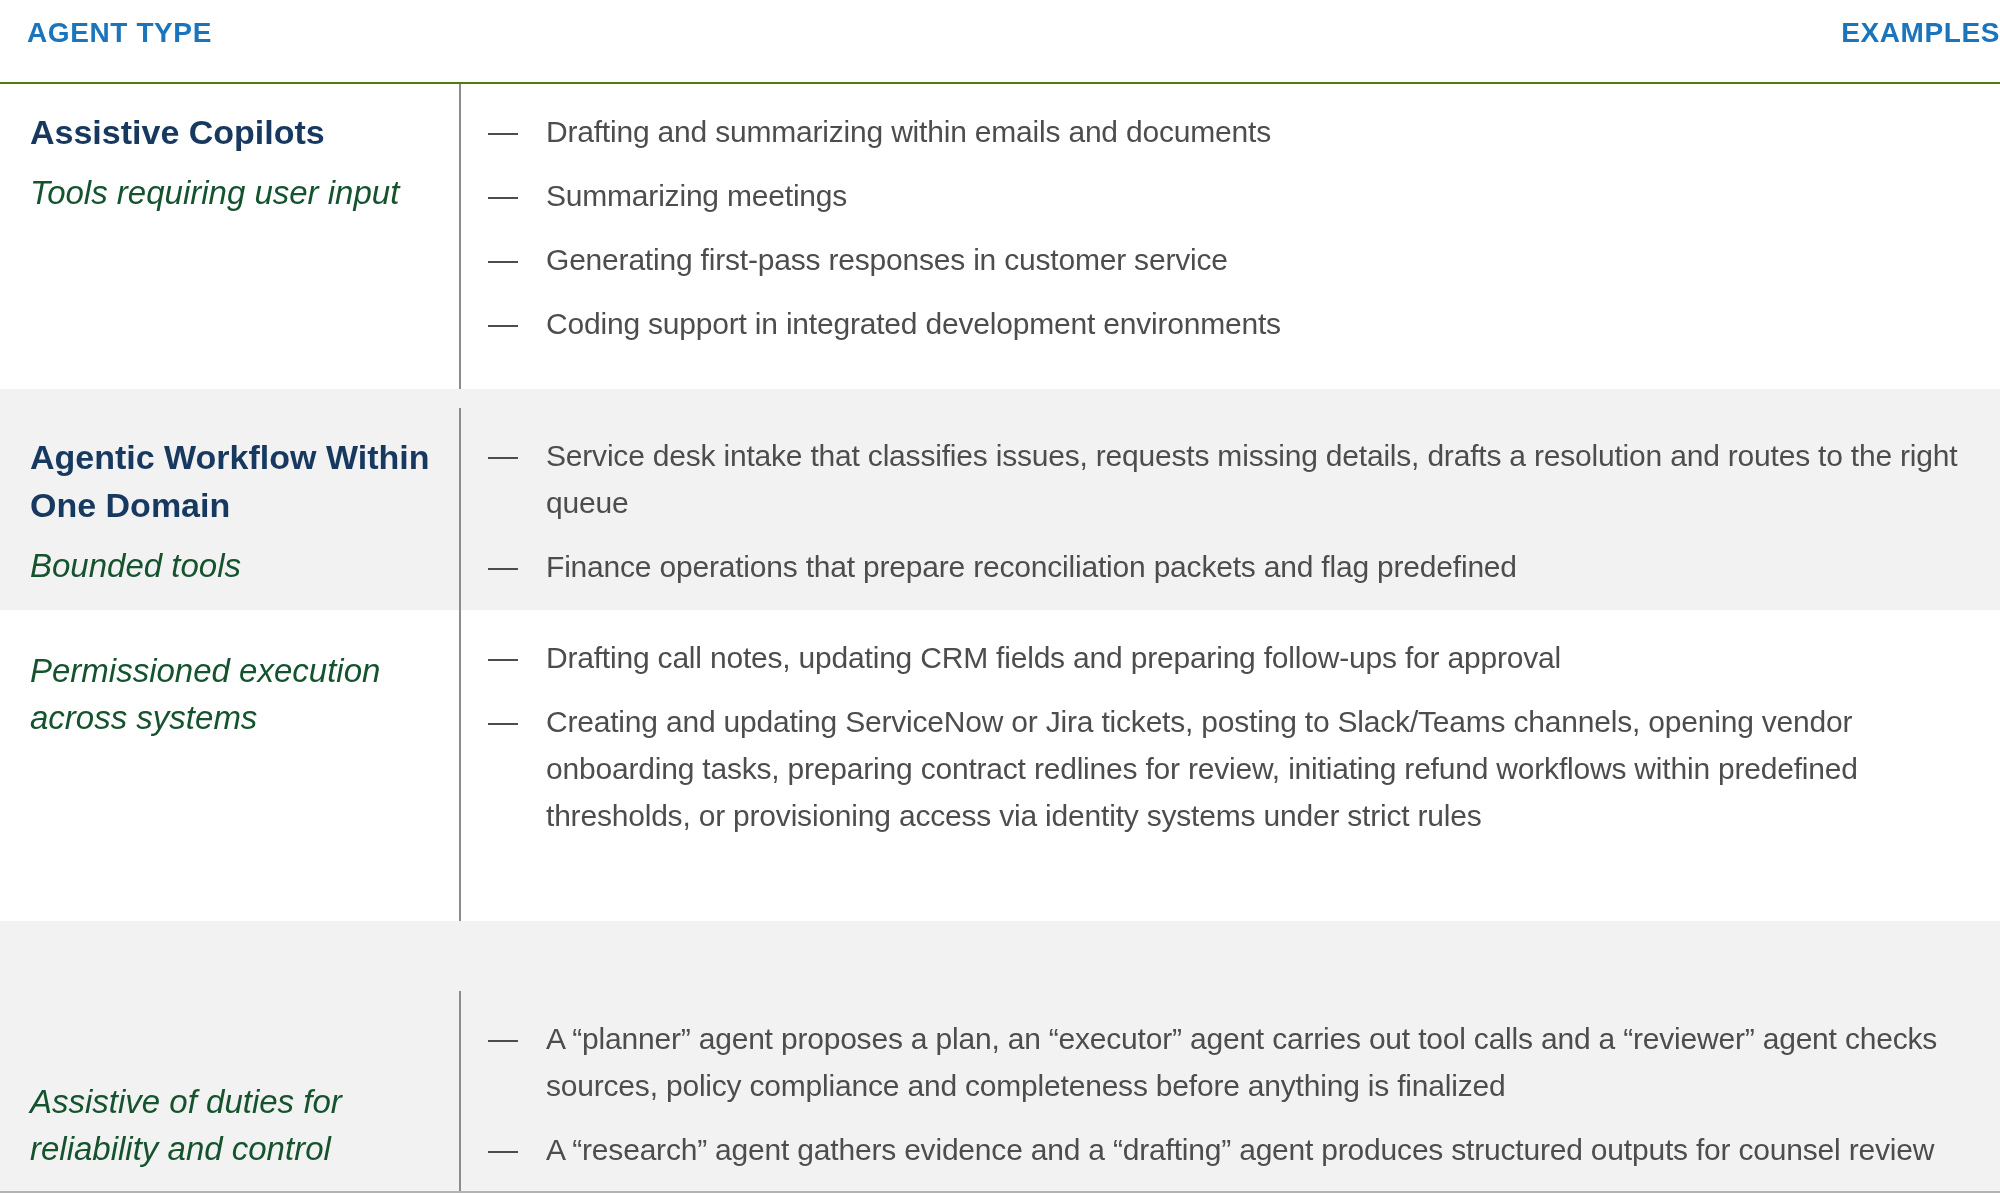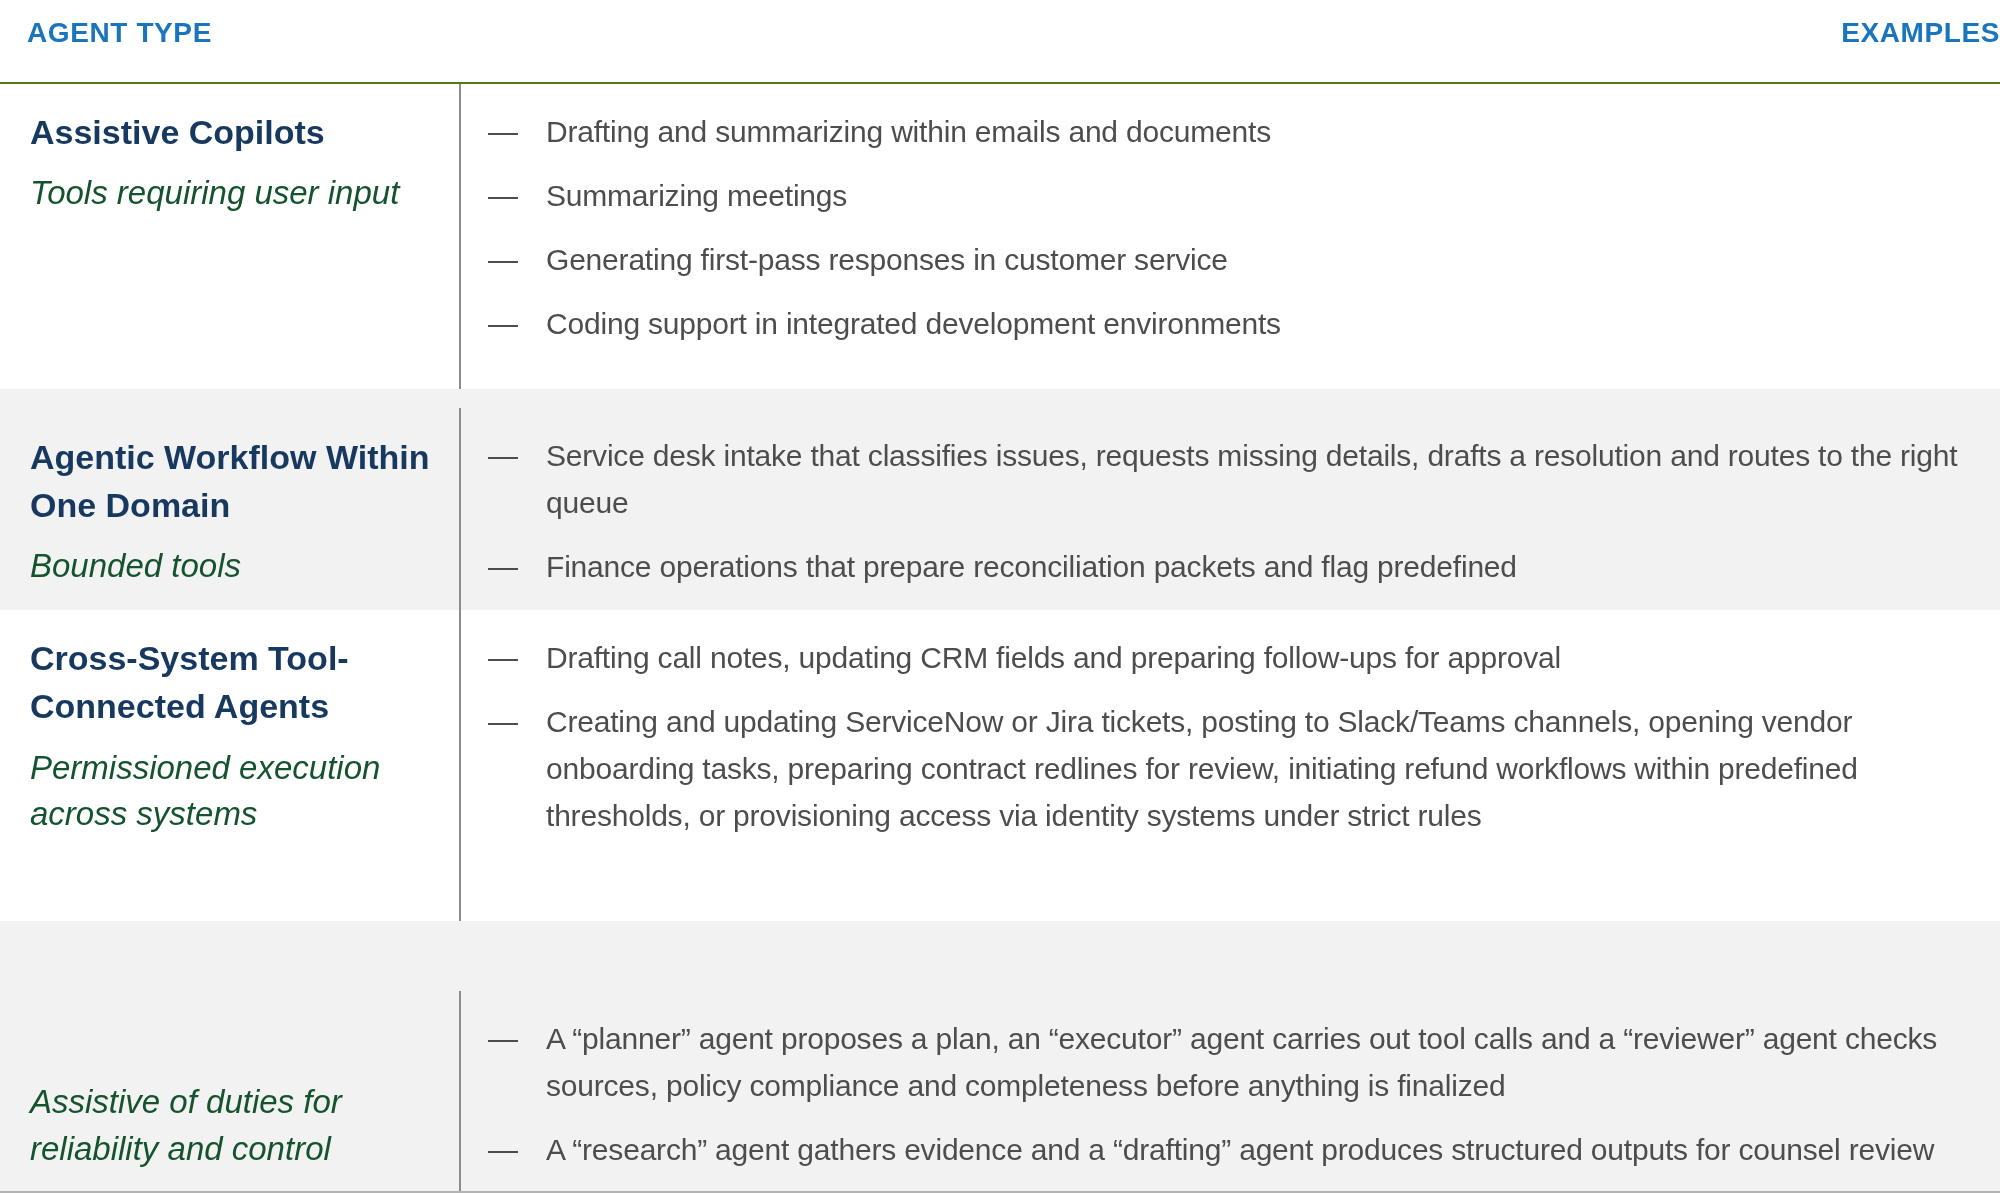--- a/index.html
+++ b/index.html
@@ -127,21 +127,20 @@
       </div>
       <div class="bullet">
         <span class="dash">—</span>
         <span class="bullet-text">Finance operations that prepare reconciliation packets and flag predefined</span>
       </div>
     </div>
   </div>
 
   <div class="trow row-3">
     <div class="cell-left">
-      <div class="row-title">Cross-System Tool-Connected Agents</div>
       <div class="row-subtitle">Permissioned execution across systems</div>
     </div>
     <div class="cell-right">
       <div class="bullet">
         <span class="dash">—</span>
         <span class="bullet-text">Drafting call notes, updating CRM fields and preparing follow-ups for approval</span>
       </div>
       <div class="bullet">
         <span class="dash">—</span>
         <span class="bullet-text">Creating and updating ServiceNow or Jira tickets, posting to Slack/Teams channels, opening vendor onboarding tasks, preparing contract redlines for review, initiating refund workflows within predefined thresholds, or provisioning access via identity systems under strict rules</span>

